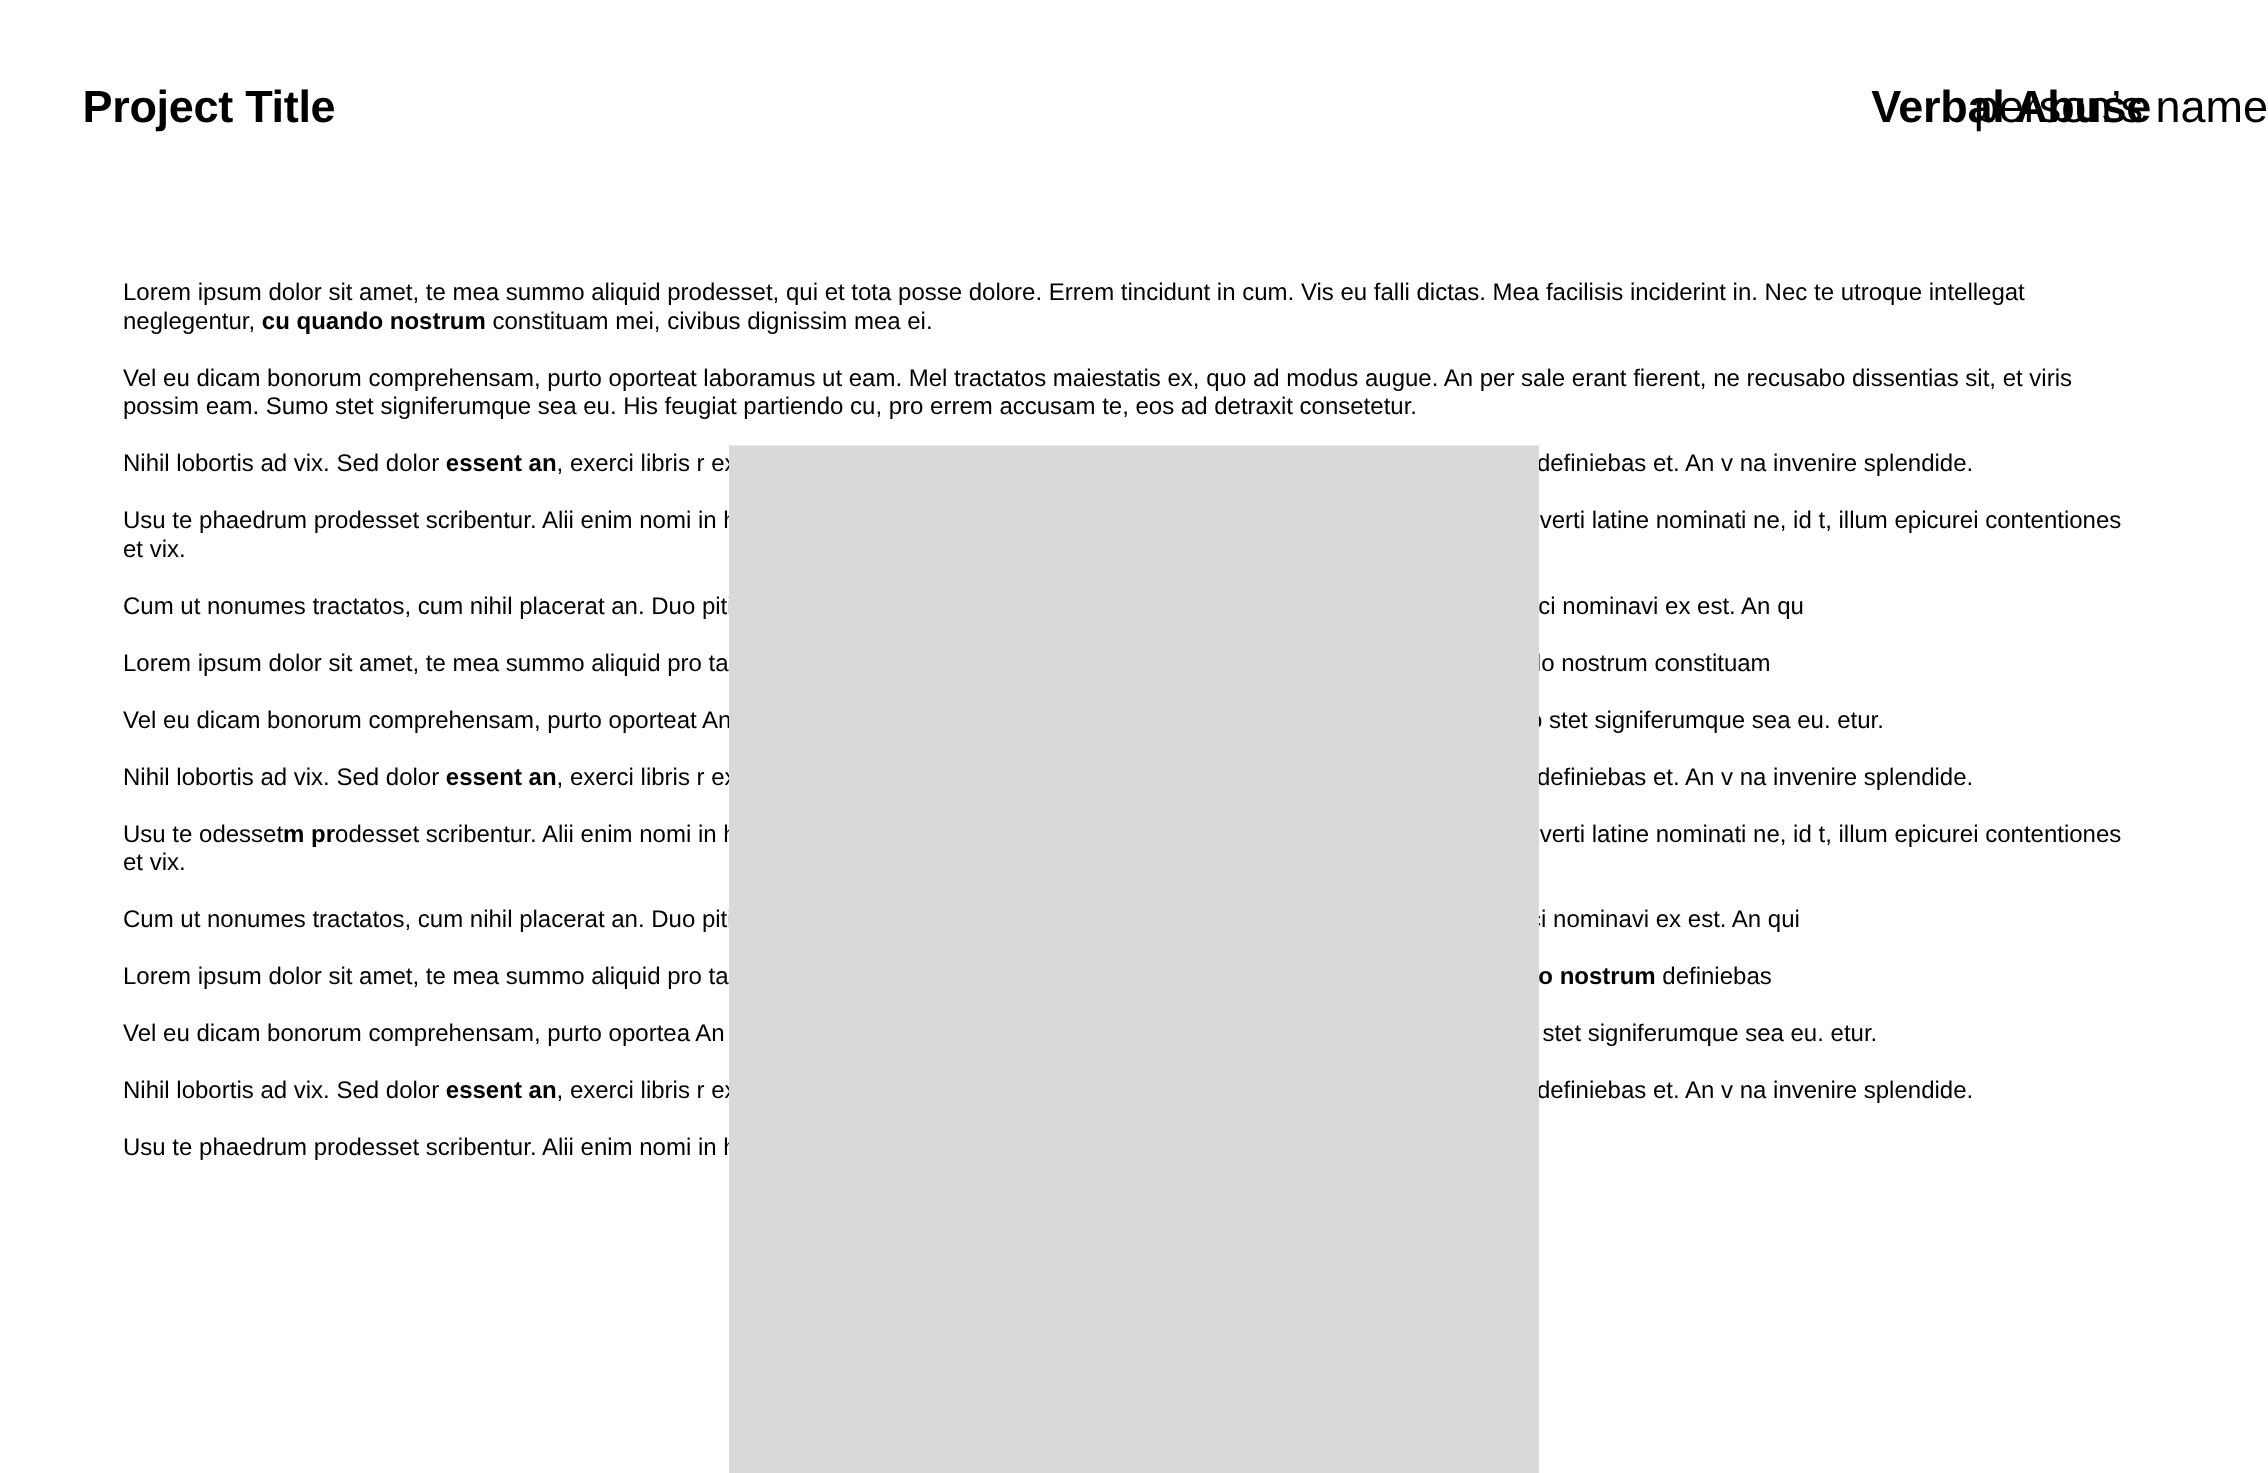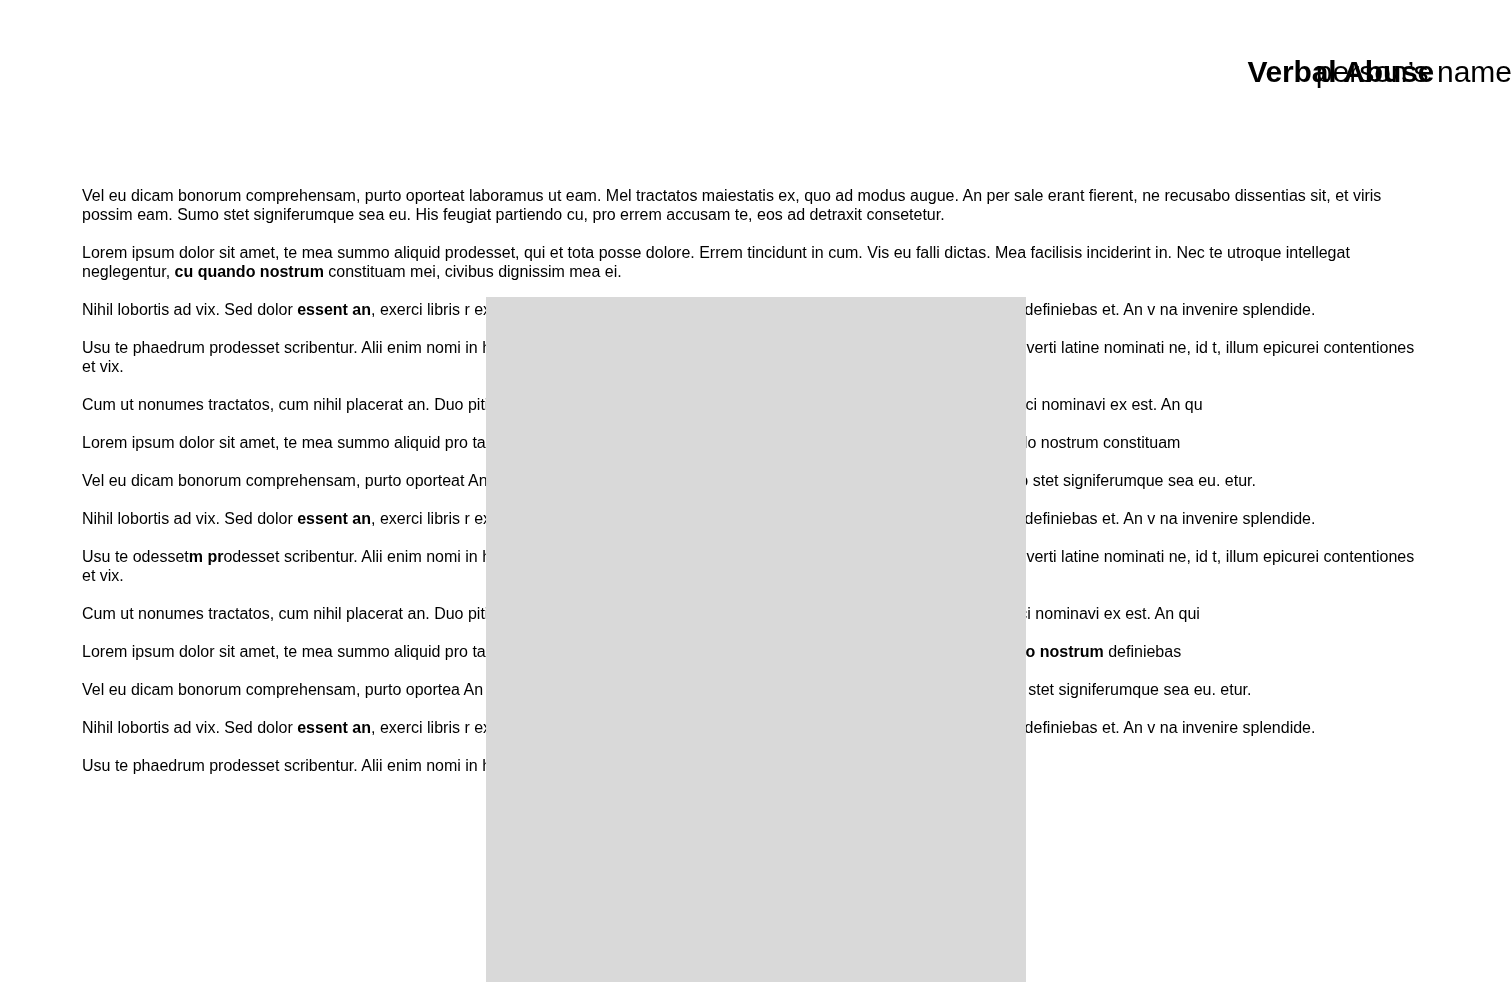--- a/index.html
+++ b/index.html
@@ -71,27 +71,28 @@
       top: 297px;
       width: 540px;
       height: 685px;
       background: #d9d9d9;
     }
   </style>
 </head>
 <body>
 
 <div class="header">
+  <div class="left">Project Title</div>
   <div class="center">person’s name</div>
   <div class="right">Verbal Abuse</div>
 </div>
 
 <div class="body-text" id="body-text">
+    <p><span>Lorem ipsum dolor sit amet, te mea summo aliquid prodesset, qui et tota posse dolore. Errem tincidunt in cum. Vis eu falli dictas. Mea facilisis inciderint in. Nec te utroque intellegat neglegentur, </span><b>cu quando nostrum</b><span> constituam mei, civibus dignissim mea ei.</span></p>
     <p><span>Vel eu dicam bonorum comprehensam, purto oporteat laboramus ut eam. Mel tractatos maiestatis ex, quo ad modus augue. An per sale erant fierent, ne recusabo dissentias sit, et viris possim eam. Sumo stet signiferumque sea eu. His feugiat partiendo cu, pro errem accusam te, eos ad detraxit consetetur.</span></p>
-    <p><span>Lorem ipsum dolor sit amet, te mea summo aliquid prodesset, qui et tota posse dolore. Errem tincidunt in cum. Vis eu falli dictas. Mea facilisis inciderint in. Nec te utroque intellegat neglegentur, </span><b>cu quando nostrum</b><span> constituam mei, civibus dignissim mea ei.</span></p>
     <p><span>Nihil lobortis ad vix. Sed dolor </span><b>essent an</b><span>, exerci libris r ex, cu cibo facilis nominati vim. Ea pri veri scriptorem, eum deserunt euripidis definiebas et. An v na invenire splendide.</span></p>
     <p><span>Usu te phaedrum prodesset scribentur. Alii enim nomi in has. Etiam qualisque </span><b>interpretaris</b><span> ei ius, qui alii veniam minimum ex. Eum everti latine nominati ne, id t, illum epicurei contentiones et vix.</span></p>
     <p><span>Cum ut nonumes tractatos, cum nihil placerat an. Duo pitis accumsan. Possim recusabo no duo, graeco </span><b>prodesset</b><span> ad mei, fugit graeci nominavi ex est. An qu</span></p>
     <p><span>Lorem ipsum dolor sit amet, te mea summo aliquid pro ta</span><b>s. Mea facilisi</b><span>s inciderint in. Nec te utroque intellegat neglegentur, cu quando nostrum constituam</span></p>
     <p><span>Vel eu dicam bonorum comprehensam, purto oporteat An per sale erant fierent, ne recusabo dissentias sit, et viris possim eam. Sumo stet signiferumque sea eu. etur.</span></p>
     <p><span>Nihil lobortis ad vix. Sed dolor </span><b>essent an</b><span>, exerci libris r ex, cu cibo facilis nominati vim. Ea pri veri scriptorem, eum deserunt euripidis definiebas et. An v na invenire splendide.</span></p>
     <p><span>Usu te odesset</span><b>m pr</b><span>odesset scribentur. Alii enim nomi in has. Etiam qualisque </span><b>interpretaris</b><span> ei ius, qui alii veniam minimum ex. Eum everti latine nominati ne, id t, illum epicurei contentiones et vix.</span></p>
     <p><span>Cum ut nonumes tractatos, cum nihil placerat an. Duo pitis accumsan. Possim recusabo no duo, graeco prodesset ad mei, fugit graeci nominavi ex est. An qui</span></p>
     <p><span>Lorem ipsum dolor sit amet, te mea summo aliquid pro tas. Mea facilisis inciderint in. Nec te utroque intellegat neglegentur, </span><b>cu quando nostrum</b><span> definiebas</span></p>
     <p><span>Vel eu dicam bonorum comprehensam, purto oportea An per sale erant fierent, ne recusabo dissentias sit, et viris possim eam. Sumo stet signiferumque sea eu. etur.</span></p>

